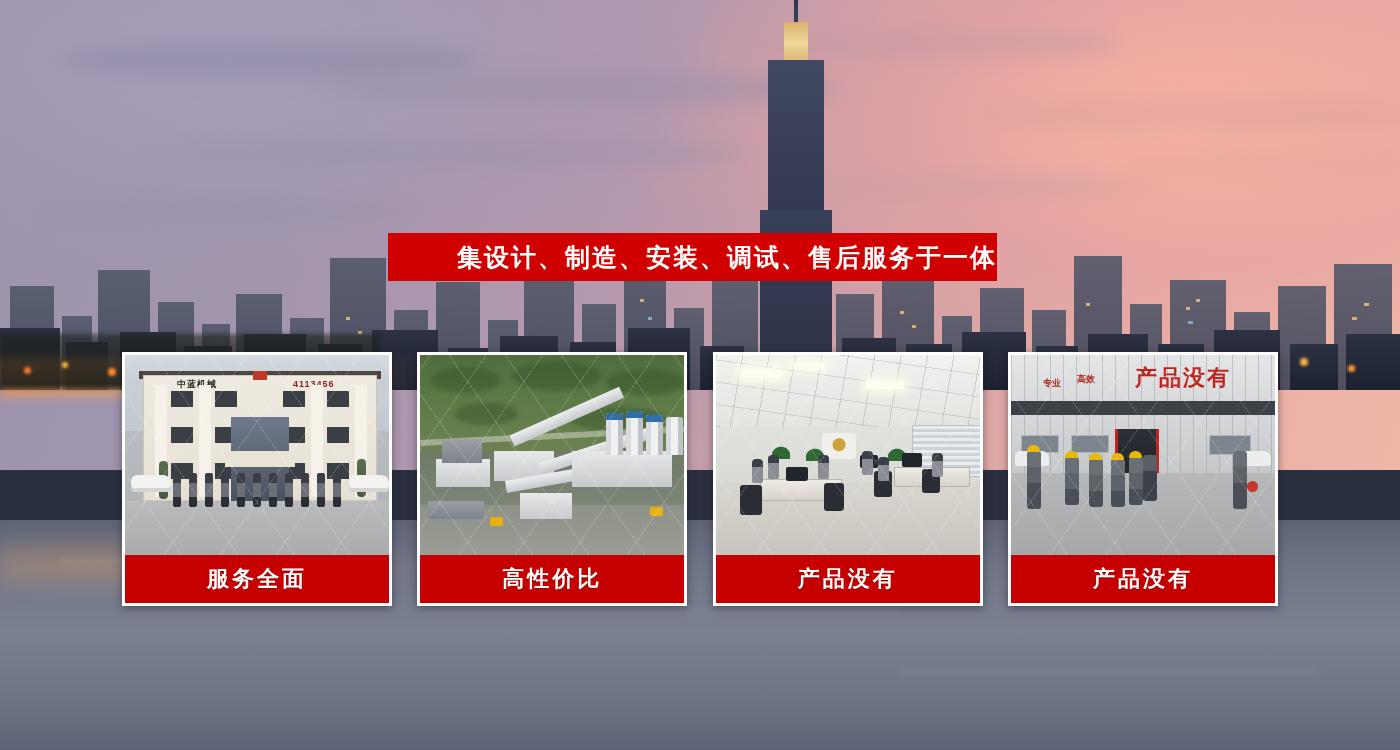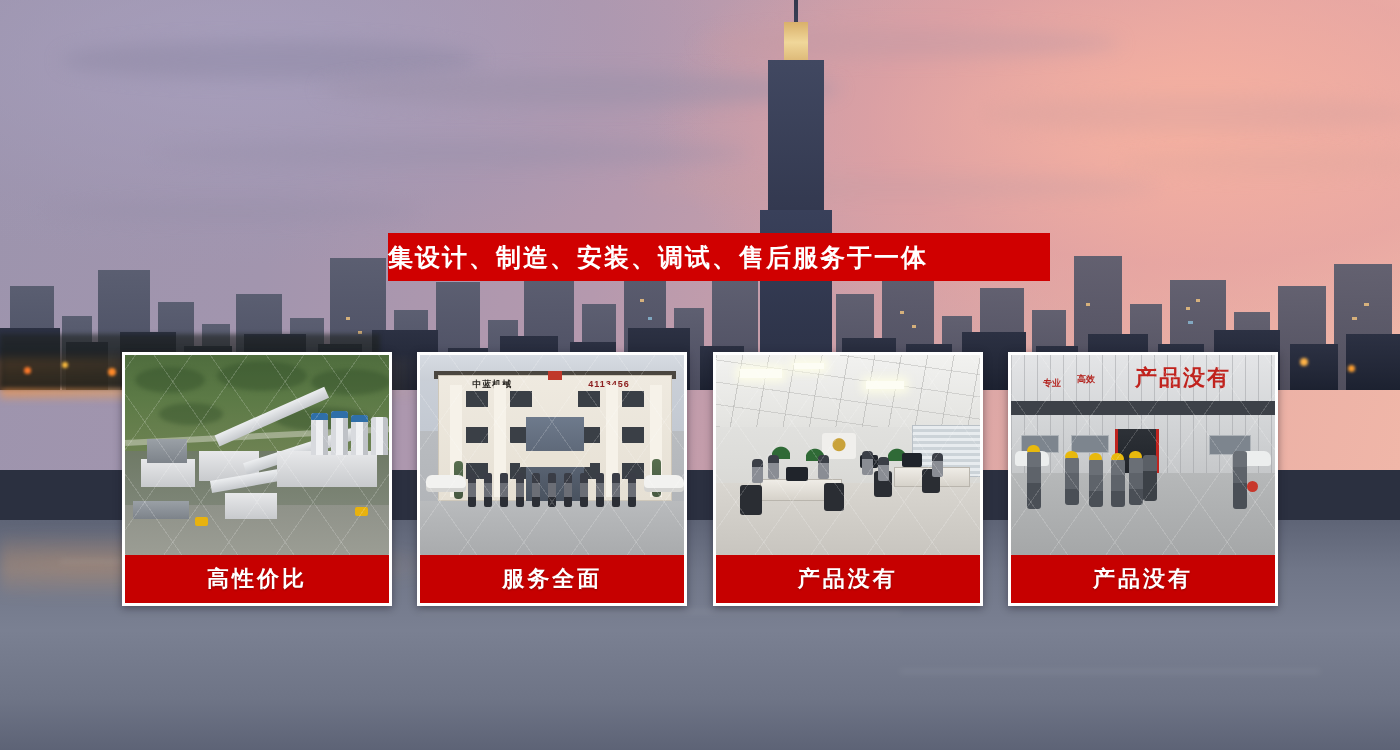--- a/index.html
+++ b/index.html
@@ -86,23 +86,23 @@
   }
 
   
   .headline{
     position:absolute;left:258px;top:138px;width:900px;height:74px;
     font-size:62px;font-weight:bold;color:#ffffff;letter-spacing:3px;
     line-height:74px;white-space:nowrap;
     text-shadow:3px 4px 6px rgba(40,30,55,.55), 0 1px 2px rgba(50,40,60,.5);
   }
   .subbar{
-    position:absolute;left:388px;top:233px;width:662px;height:48px;
+    position:absolute;left:388px;top:233px;width:609px;height:48px;
     background:#d00000;
-    display:flex;align-items:center;justify-content:flex-start;
+    display:flex;align-items:center;justify-content:flex-end;
   }
   .subbar span{
     font-size:25px;font-weight:bold;color:#ffffff;letter-spacing:2px;
     white-space:nowrap;
   }
 
   
   .cards{
     position:absolute;left:122px;top:352px;width:1156px;height:254px;
     display:flex;justify-content:space-between;
@@ -302,55 +302,20 @@
     <div class="banklight" style="left:1300px;bottom:254px;width:8px;height:8px;background:#ffb347;"></div>
     <div class="banklight" style="left:1348px;bottom:248px;width:7px;height:7px;background:#ffa030;"></div>
   </div>
 
 
   <div class="subbar">
     <span>集设计、制造、安装、调试、售后服务于一体</span>
   </div>
 
   <div class="cards">
-
-    <div class="card">
-      <div class="photo p2">
-        <div class="g-field"></div>
-        <div class="g-tex" style="left:10px;top:12px;width:70px;height:26px;"></div>
-        <div class="g-tex" style="left:92px;top:6px;width:90px;height:30px;"></div>
-        <div class="g-tex" style="left:186px;top:14px;width:80px;height:26px;"></div>
-        <div class="g-tex" style="left:34px;top:48px;width:64px;height:22px;"></div>
-        <div class="g-tex" style="left:150px;top:52px;width:96px;height:24px;"></div>
-        <div class="g-road" style="left:0px;top:78px;width:270px;height:6px;transform:rotate(-3deg);"></div>
-        <div class="plant" style="left:16px;top:104px;width:54px;height:28px;"></div>
-        <div class="plant dark" style="left:22px;top:84px;width:40px;height:24px;"></div>
-        <div class="plant" style="left:74px;top:96px;width:60px;height:30px;"></div>
-        <div class="belt" style="left:92px;top:80px;width:120px;transform:rotate(-24deg);"></div>
-        <div class="belt" style="left:120px;top:108px;width:120px;transform:rotate(-18deg);"></div>
-        <div class="belt" style="left:86px;top:126px;width:140px;transform:rotate(-10deg);"></div>
-        <div class="plant" style="left:152px;top:96px;width:100px;height:36px;"></div>
-        <div class="silo" style="left:186px;top:58px;height:42px;"></div>
-        <div class="silo-top" style="left:186px;top:58px;"></div>
-        <div class="silo" style="left:206px;top:56px;height:44px;"></div>
-        <div class="silo-top" style="left:206px;top:56px;"></div>
-        <div class="silo" style="left:226px;top:60px;height:40px;"></div>
-        <div class="silo-top" style="left:226px;top:60px;"></div>
-        <div class="silo" style="left:246px;top:62px;height:38px;"></div>
-        <div class="yard"></div>
-        <div class="plant" style="left:100px;top:138px;width:52px;height:26px;"></div>
-        <div class="plant dark" style="left:8px;top:146px;width:56px;height:18px;"></div>
-        <div class="dig" style="left:70px;top:162px;"></div>
-        <div class="dig" style="left:230px;top:152px;"></div>
-        <div class="wm"></div>
-      </div>
-      <div class="cap">
-        <span>高性价比</span>
-      </div>
-    </div>
 
     <div class="card">
       <div class="photo p1">
         <div class="b1-sky"></div>
         <div class="b1-roof"></div>
         <div class="b1-body"></div>
         <div class="b1-sign">中蓝机械</div>
         <div class="b1-tel">4113456</div>
         <div class="b1-flag"></div>
         <div class="b1-col" style="left:30px;top:30px;width:12px;height:112px;"></div>
@@ -388,20 +353,55 @@
         <div class="b1-person" style="left:192px;"></div>
         <div class="b1-person" style="left:208px;"></div>
         <div class="wm"></div>
       </div>
       <div class="cap">
         <span>服务全面</span>
       </div>
     </div>
 
     <div class="card">
+      <div class="photo p2">
+        <div class="g-field"></div>
+        <div class="g-tex" style="left:10px;top:12px;width:70px;height:26px;"></div>
+        <div class="g-tex" style="left:92px;top:6px;width:90px;height:30px;"></div>
+        <div class="g-tex" style="left:186px;top:14px;width:80px;height:26px;"></div>
+        <div class="g-tex" style="left:34px;top:48px;width:64px;height:22px;"></div>
+        <div class="g-tex" style="left:150px;top:52px;width:96px;height:24px;"></div>
+        <div class="g-road" style="left:0px;top:78px;width:270px;height:6px;transform:rotate(-3deg);"></div>
+        <div class="plant" style="left:16px;top:104px;width:54px;height:28px;"></div>
+        <div class="plant dark" style="left:22px;top:84px;width:40px;height:24px;"></div>
+        <div class="plant" style="left:74px;top:96px;width:60px;height:30px;"></div>
+        <div class="belt" style="left:92px;top:80px;width:120px;transform:rotate(-24deg);"></div>
+        <div class="belt" style="left:120px;top:108px;width:120px;transform:rotate(-18deg);"></div>
+        <div class="belt" style="left:86px;top:126px;width:140px;transform:rotate(-10deg);"></div>
+        <div class="plant" style="left:152px;top:96px;width:100px;height:36px;"></div>
+        <div class="silo" style="left:186px;top:58px;height:42px;"></div>
+        <div class="silo-top" style="left:186px;top:58px;"></div>
+        <div class="silo" style="left:206px;top:56px;height:44px;"></div>
+        <div class="silo-top" style="left:206px;top:56px;"></div>
+        <div class="silo" style="left:226px;top:60px;height:40px;"></div>
+        <div class="silo-top" style="left:226px;top:60px;"></div>
+        <div class="silo" style="left:246px;top:62px;height:38px;"></div>
+        <div class="yard"></div>
+        <div class="plant" style="left:100px;top:138px;width:52px;height:26px;"></div>
+        <div class="plant dark" style="left:8px;top:146px;width:56px;height:18px;"></div>
+        <div class="dig" style="left:70px;top:162px;"></div>
+        <div class="dig" style="left:230px;top:152px;"></div>
+        <div class="wm"></div>
+      </div>
+      <div class="cap">
+        <span>高性价比</span>
+      </div>
+    </div>
+
+    <div class="card">
       <div class="photo p3">
         <div class="ceil"></div>
         <div class="ceilgrid"></div>
         <div class="lightpanel" style="left:24px;top:14px;width:42px;height:9px;"></div>
         <div class="lightpanel" style="left:150px;top:26px;width:38px;height:8px;"></div>
         <div class="lightpanel" style="left:78px;top:8px;width:30px;height:6px;"></div>
         <div class="wallart"></div>
         <div class="blind"></div>
         <div class="floor3"></div>
         <div class="plant3" style="left:56px;top:90px;"></div>

